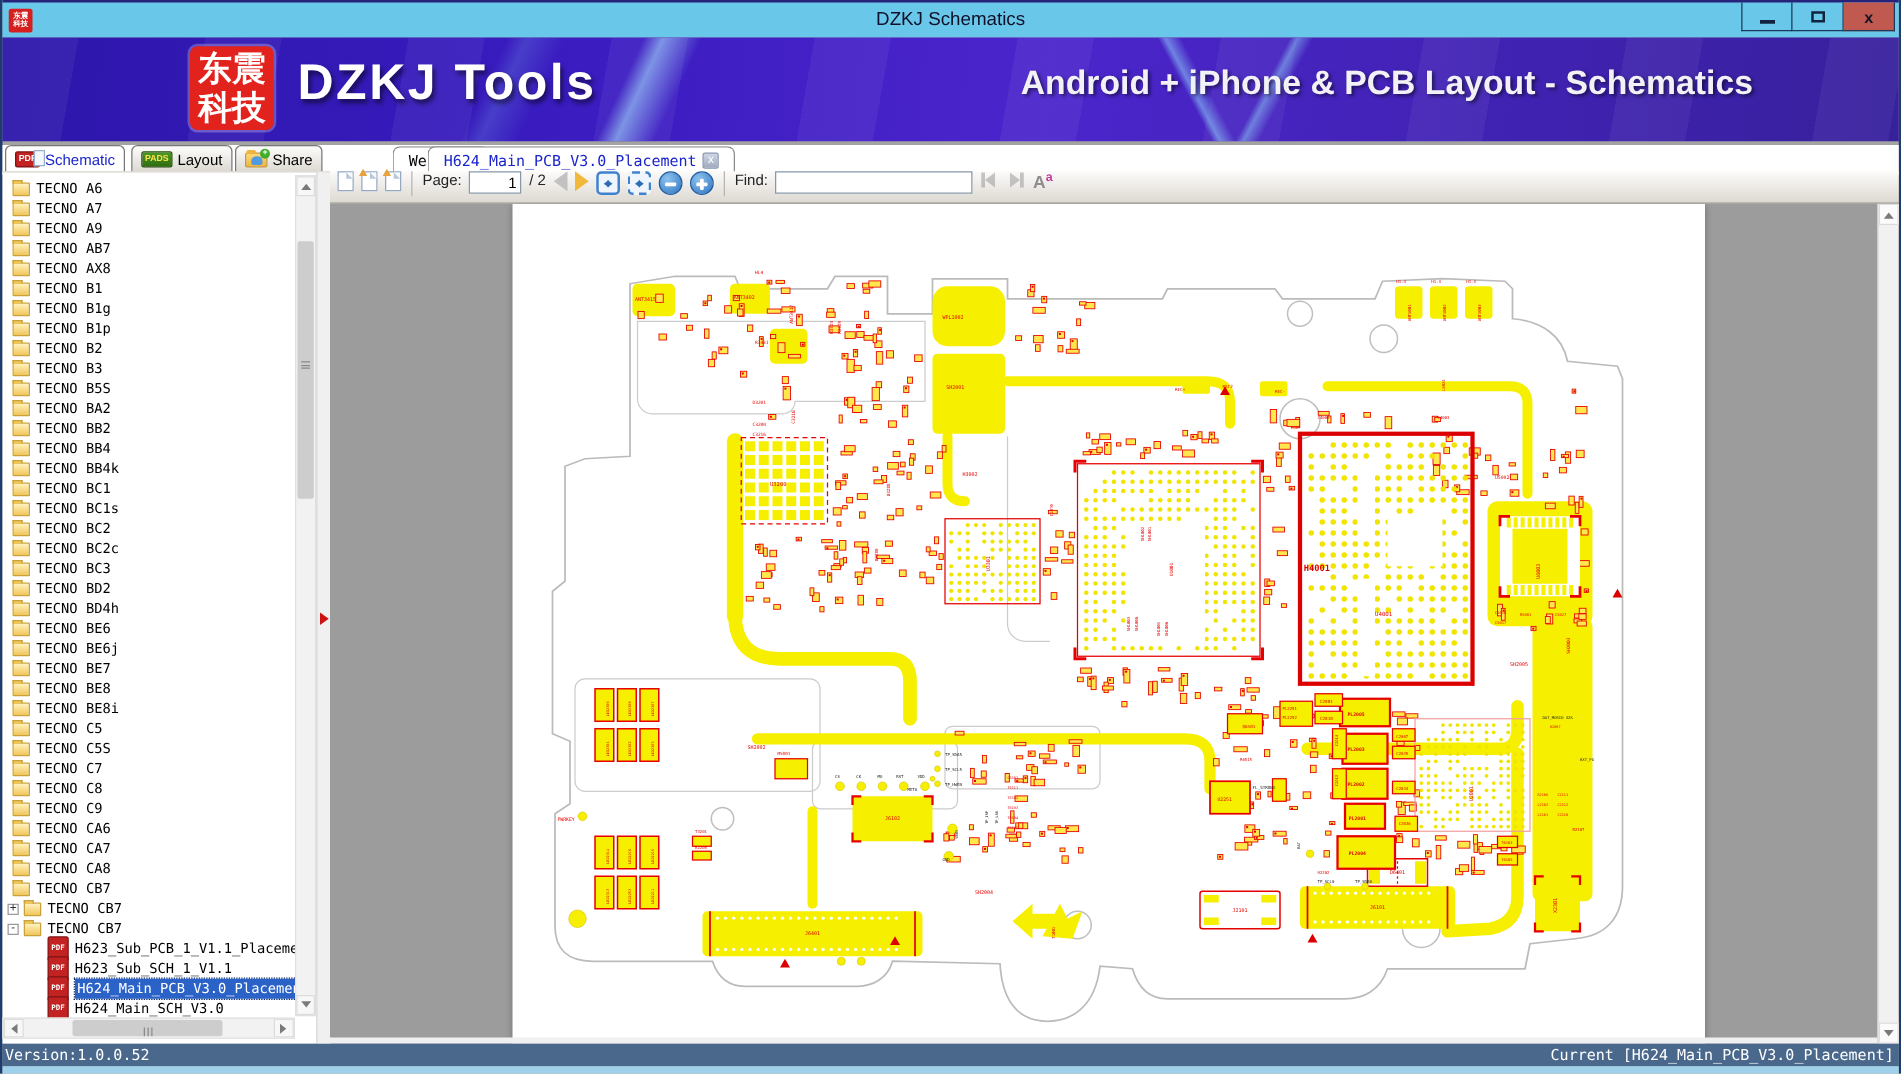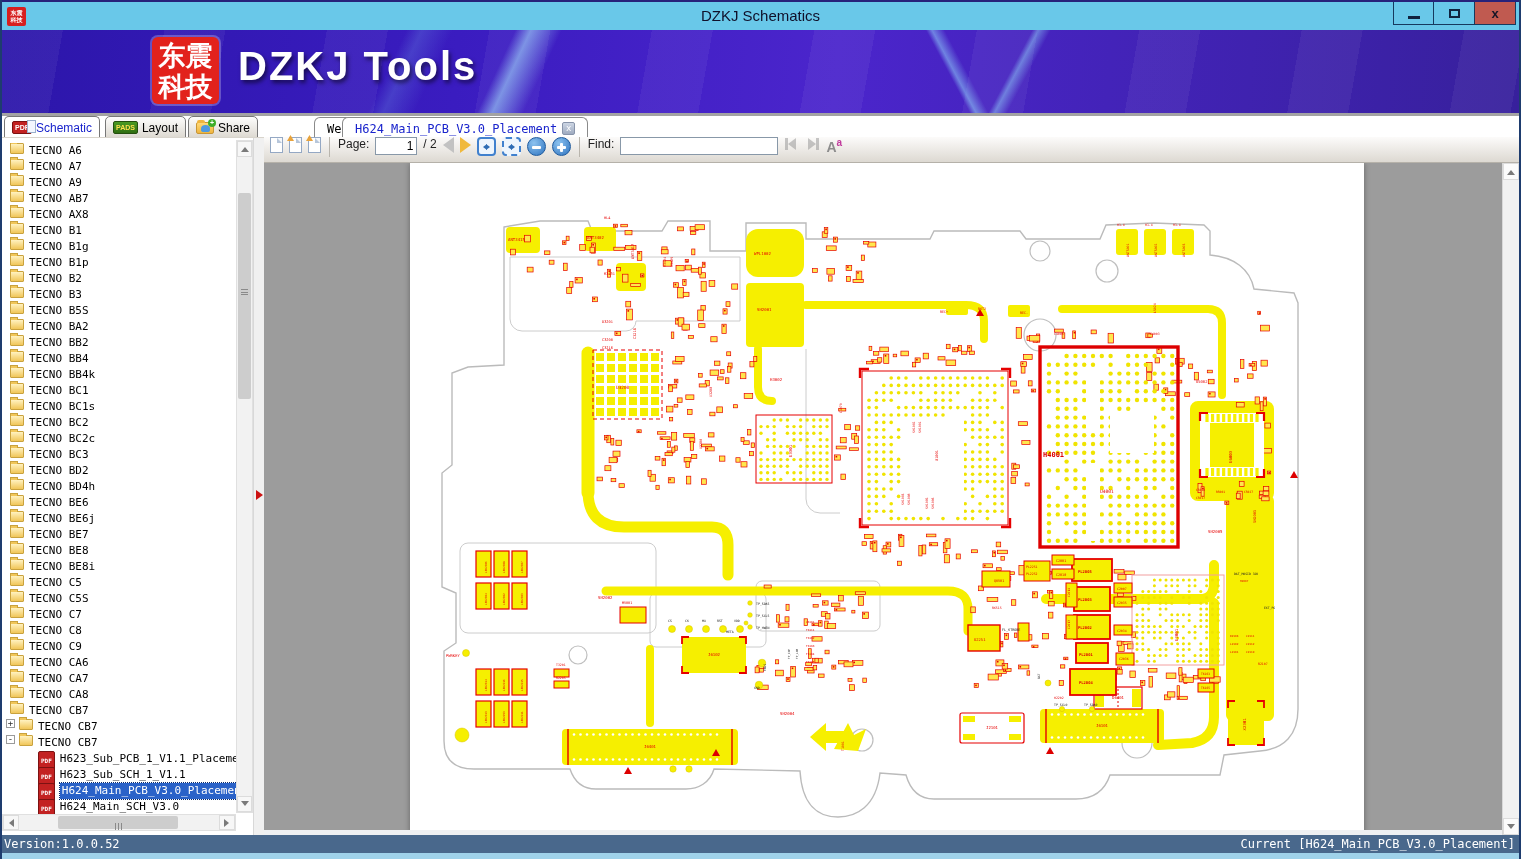--- a/index.html
+++ b/index.html
@@ -66,21 +66,21 @@
   .find-nav::before{content:"";position:absolute;top:1px;width:0;height:0;border:6px solid transparent;}
   .find-nav.prev::before{right:3px;border-right:8px solid #9a9a9a;}
   .find-nav.prev::after{content:"";position:absolute;left:1px;top:1px;width:3px;height:12px;background:#9a9a9a;}
   .find-nav.next::before{left:3px;border-left:8px solid #9a9a9a;}
   .find-nav.next::after{content:"";position:absolute;right:1px;top:1px;width:3px;height:12px;background:#9a9a9a;}
   .font-ic{font-size:14px;font-weight:bold;color:#8d8d8d;position:relative;cursor:pointer;}
   .font-ic sup{color:#c03a9c;font-size:10px;}
   
   .sidebar{position:absolute;left:0;top:137px;width:262px;bottom:24px;background:#fff;border-top:1px solid #d8d4cc;}
   .tree-list{position:absolute;left:0;top:5px;width:234px;overflow:hidden;}
-  .tree-row{height:16px;line-height:16px;display:flex;align-items:flex-start;font-family:"DejaVu Sans Mono",monospace;font-size:11px;color:#000;padding-left:8px;white-space:nowrap;cursor:pointer;}
+  .tree-row{height:16px;line-height:16px;display:flex;align-items:center;font-family:"DejaVu Sans Mono",monospace;font-size:11px;color:#000;padding-left:8px;white-space:nowrap;cursor:pointer;}
   .tree-row.sub{padding-left:4px;}
   .tree-row.file{padding-left:36px;}
   .fold-ic{display:inline-block;width:14px;height:11px;background:linear-gradient(#fff2c0,#f1c659);border:1px solid #c9a23e;border-radius:1px;margin-right:5px;position:relative;flex:0 0 auto;}
   .fold-ic::before{content:"";position:absolute;left:-1px;top:-3px;width:6px;height:2px;background:#f1c659;border:1px solid #c9a23e;border-bottom:none;}
   .expander{display:inline-block;width:9px;height:9px;border:1px solid #9a9a9a;background:#fff;color:#333;font-size:9px;line-height:7px;text-align:center;margin-right:4px;flex:0 0 auto;font-family:"DejaVu Sans Mono",monospace;}
   .pdf-s{display:inline-block;background:#c32222;color:#fff;font-size:6px;font-weight:bold;padding:1px 2px;border-radius:2px;border:1px solid #7c1212;margin-right:5px;flex:0 0 auto;}
   .tlabel.sel{background:#2a62c8;color:#fff;outline:1px dotted #0a2a6a;padding:0 2px;}
   .sb-vsb{position:absolute;left:234px;top:2px;width:17px;bottom:22px;background:#f2f2f2;border:1px solid #e0e0e0;}
   .sb-btn{position:absolute;left:0;width:15px;height:16px;background:#f7f7f7;border:1px solid #dcdcdc;display:flex;align-items:center;justify-content:center;}
   .sb-thumb{position:absolute;left:1px;width:13px;background:#cdcdcd;border-radius:2px;}
@@ -132,20 +132,21 @@
     </div>
   </div>
 
   <div class="banner">
     <div class="banner-bands"></div>
     <div class="brand-logo">
       <div>东震</div>
         <div>科技</div>
     </div>
     <div class="brand-name">DZKJ Tools</div>
+    <div class="banner-subtitle">Android + iPhone &amp; PCB Layout - Schematics</div>
   </div>
 
   <div class="tabrow">
     <div class="mode-tab active" style="left:2px;">
       <span class="pdf-ic">PDF</span>
       <span class="lbl-blue">Schematic</span>
     </div>
     <div class="mode-tab" style="left:103px;">
       <span class="pads-ic">PADS</span>
       <span>Layout</span>

